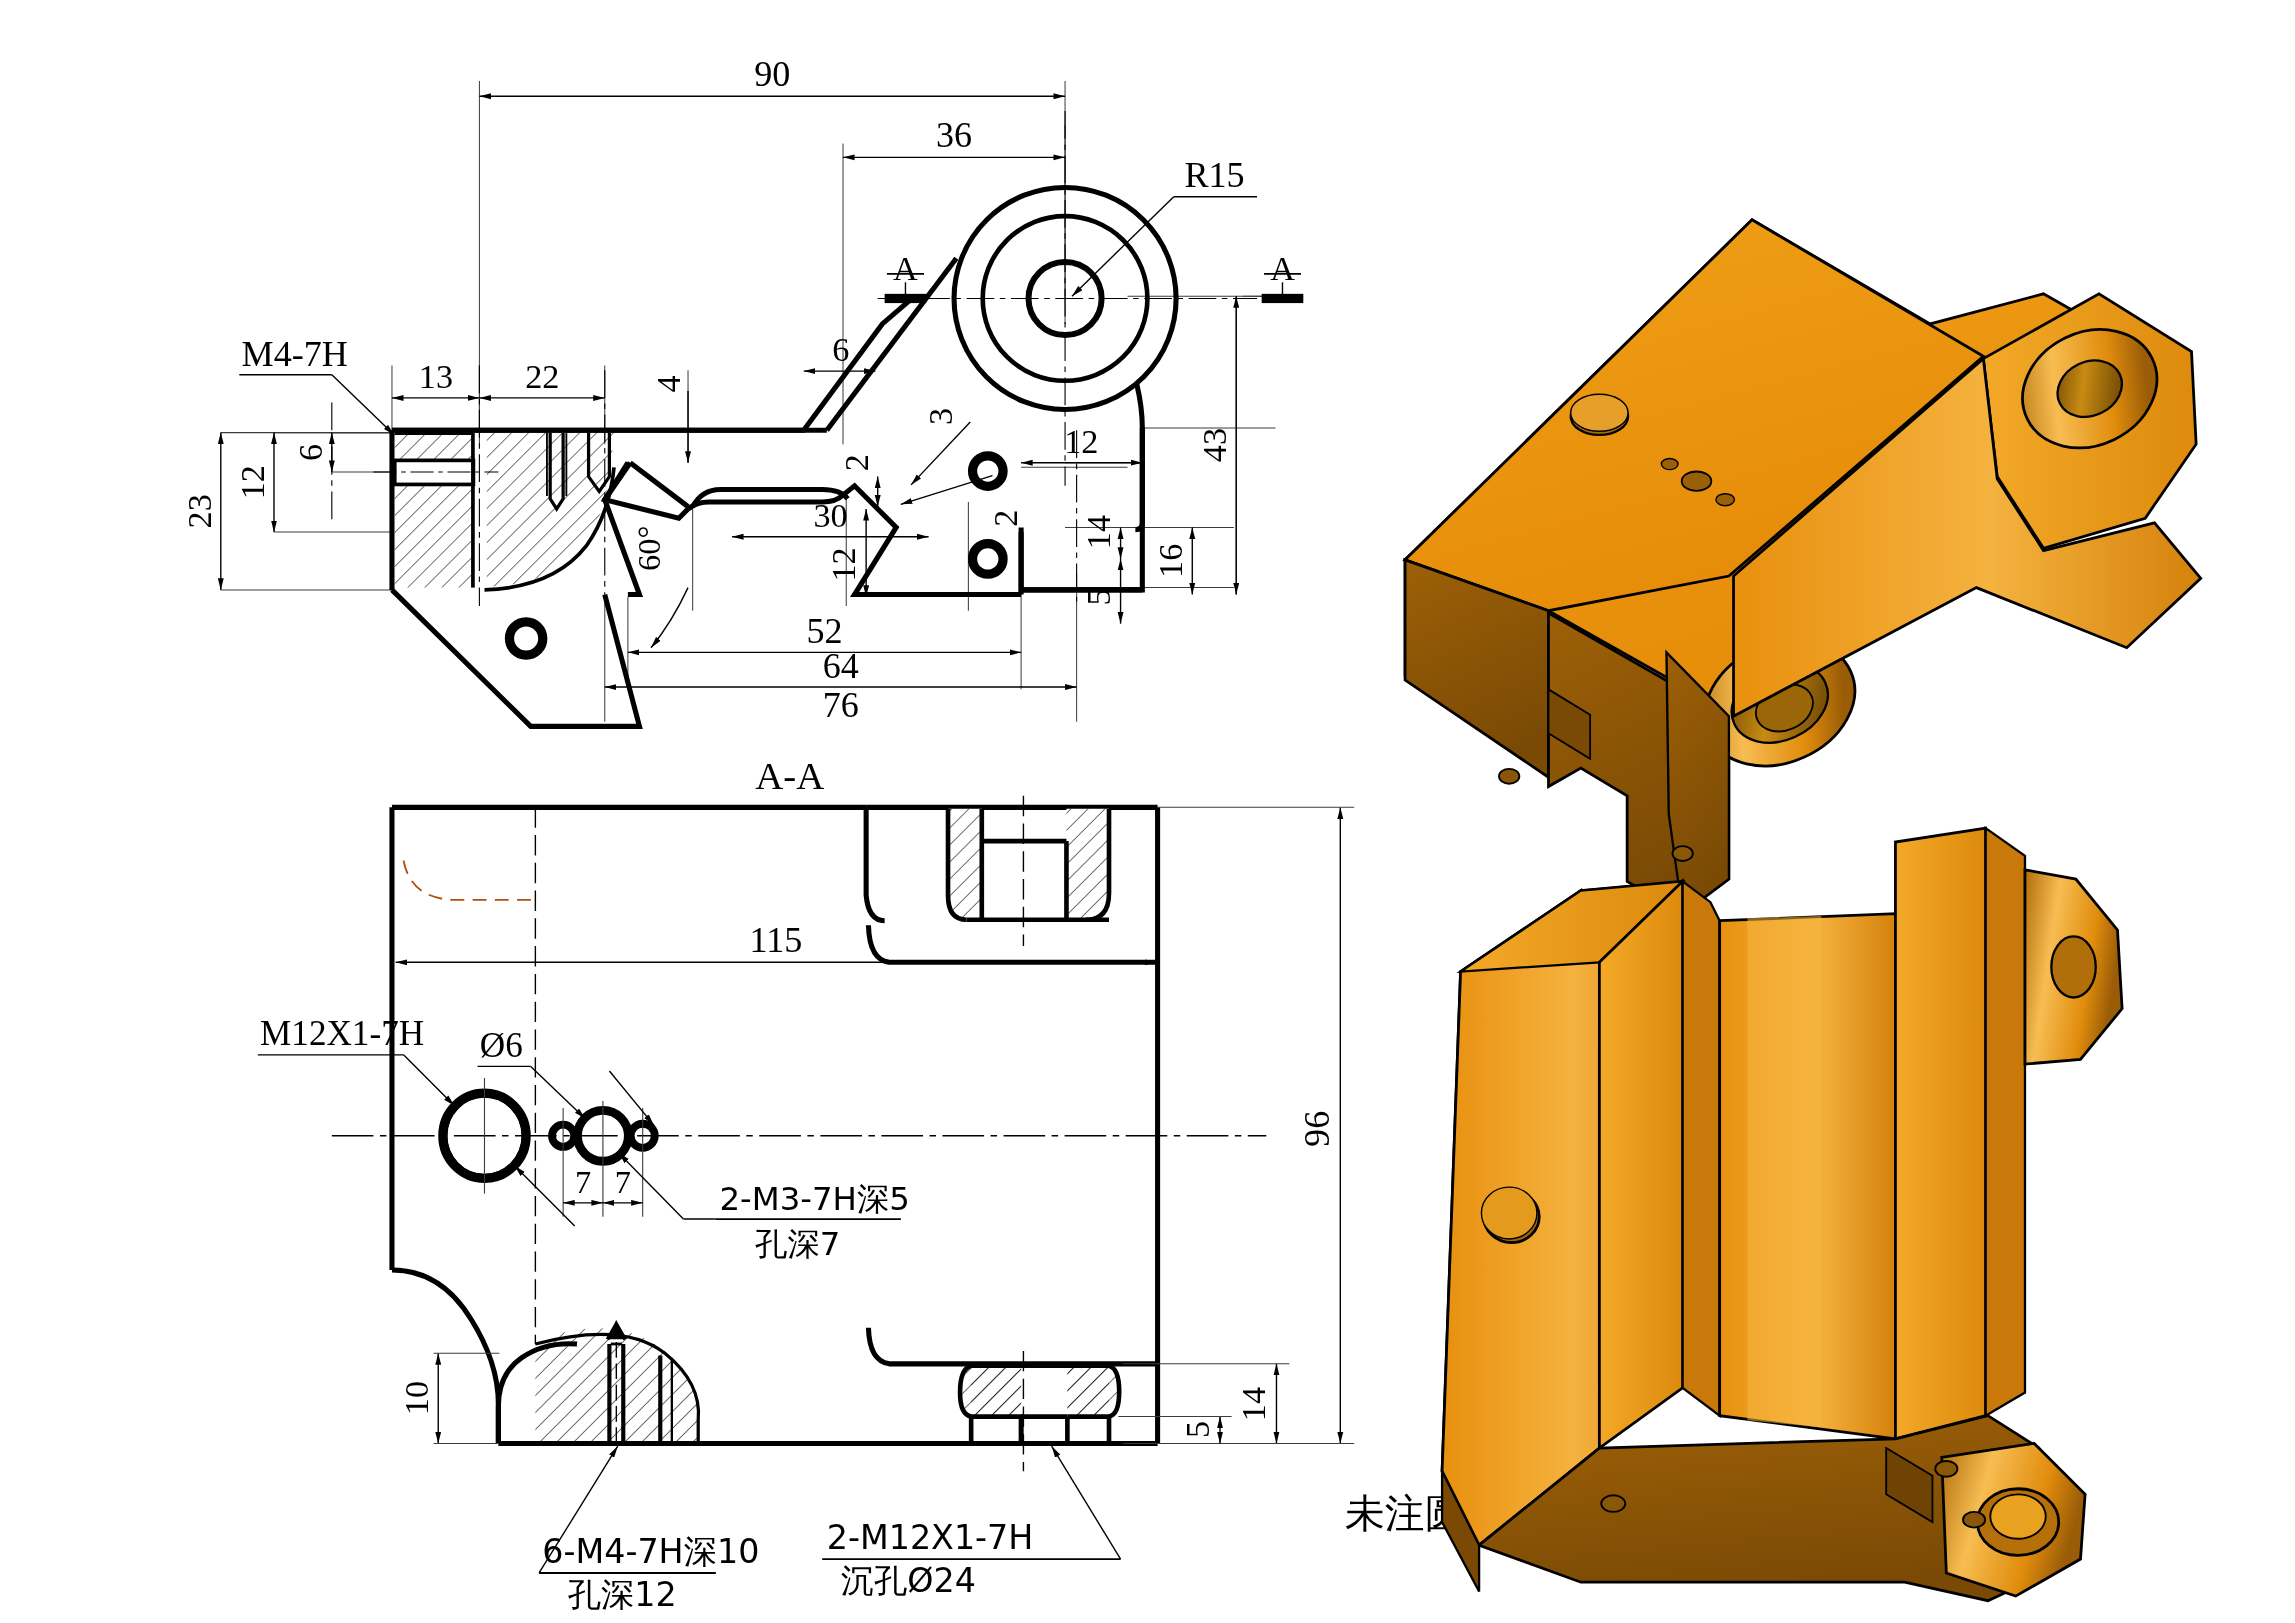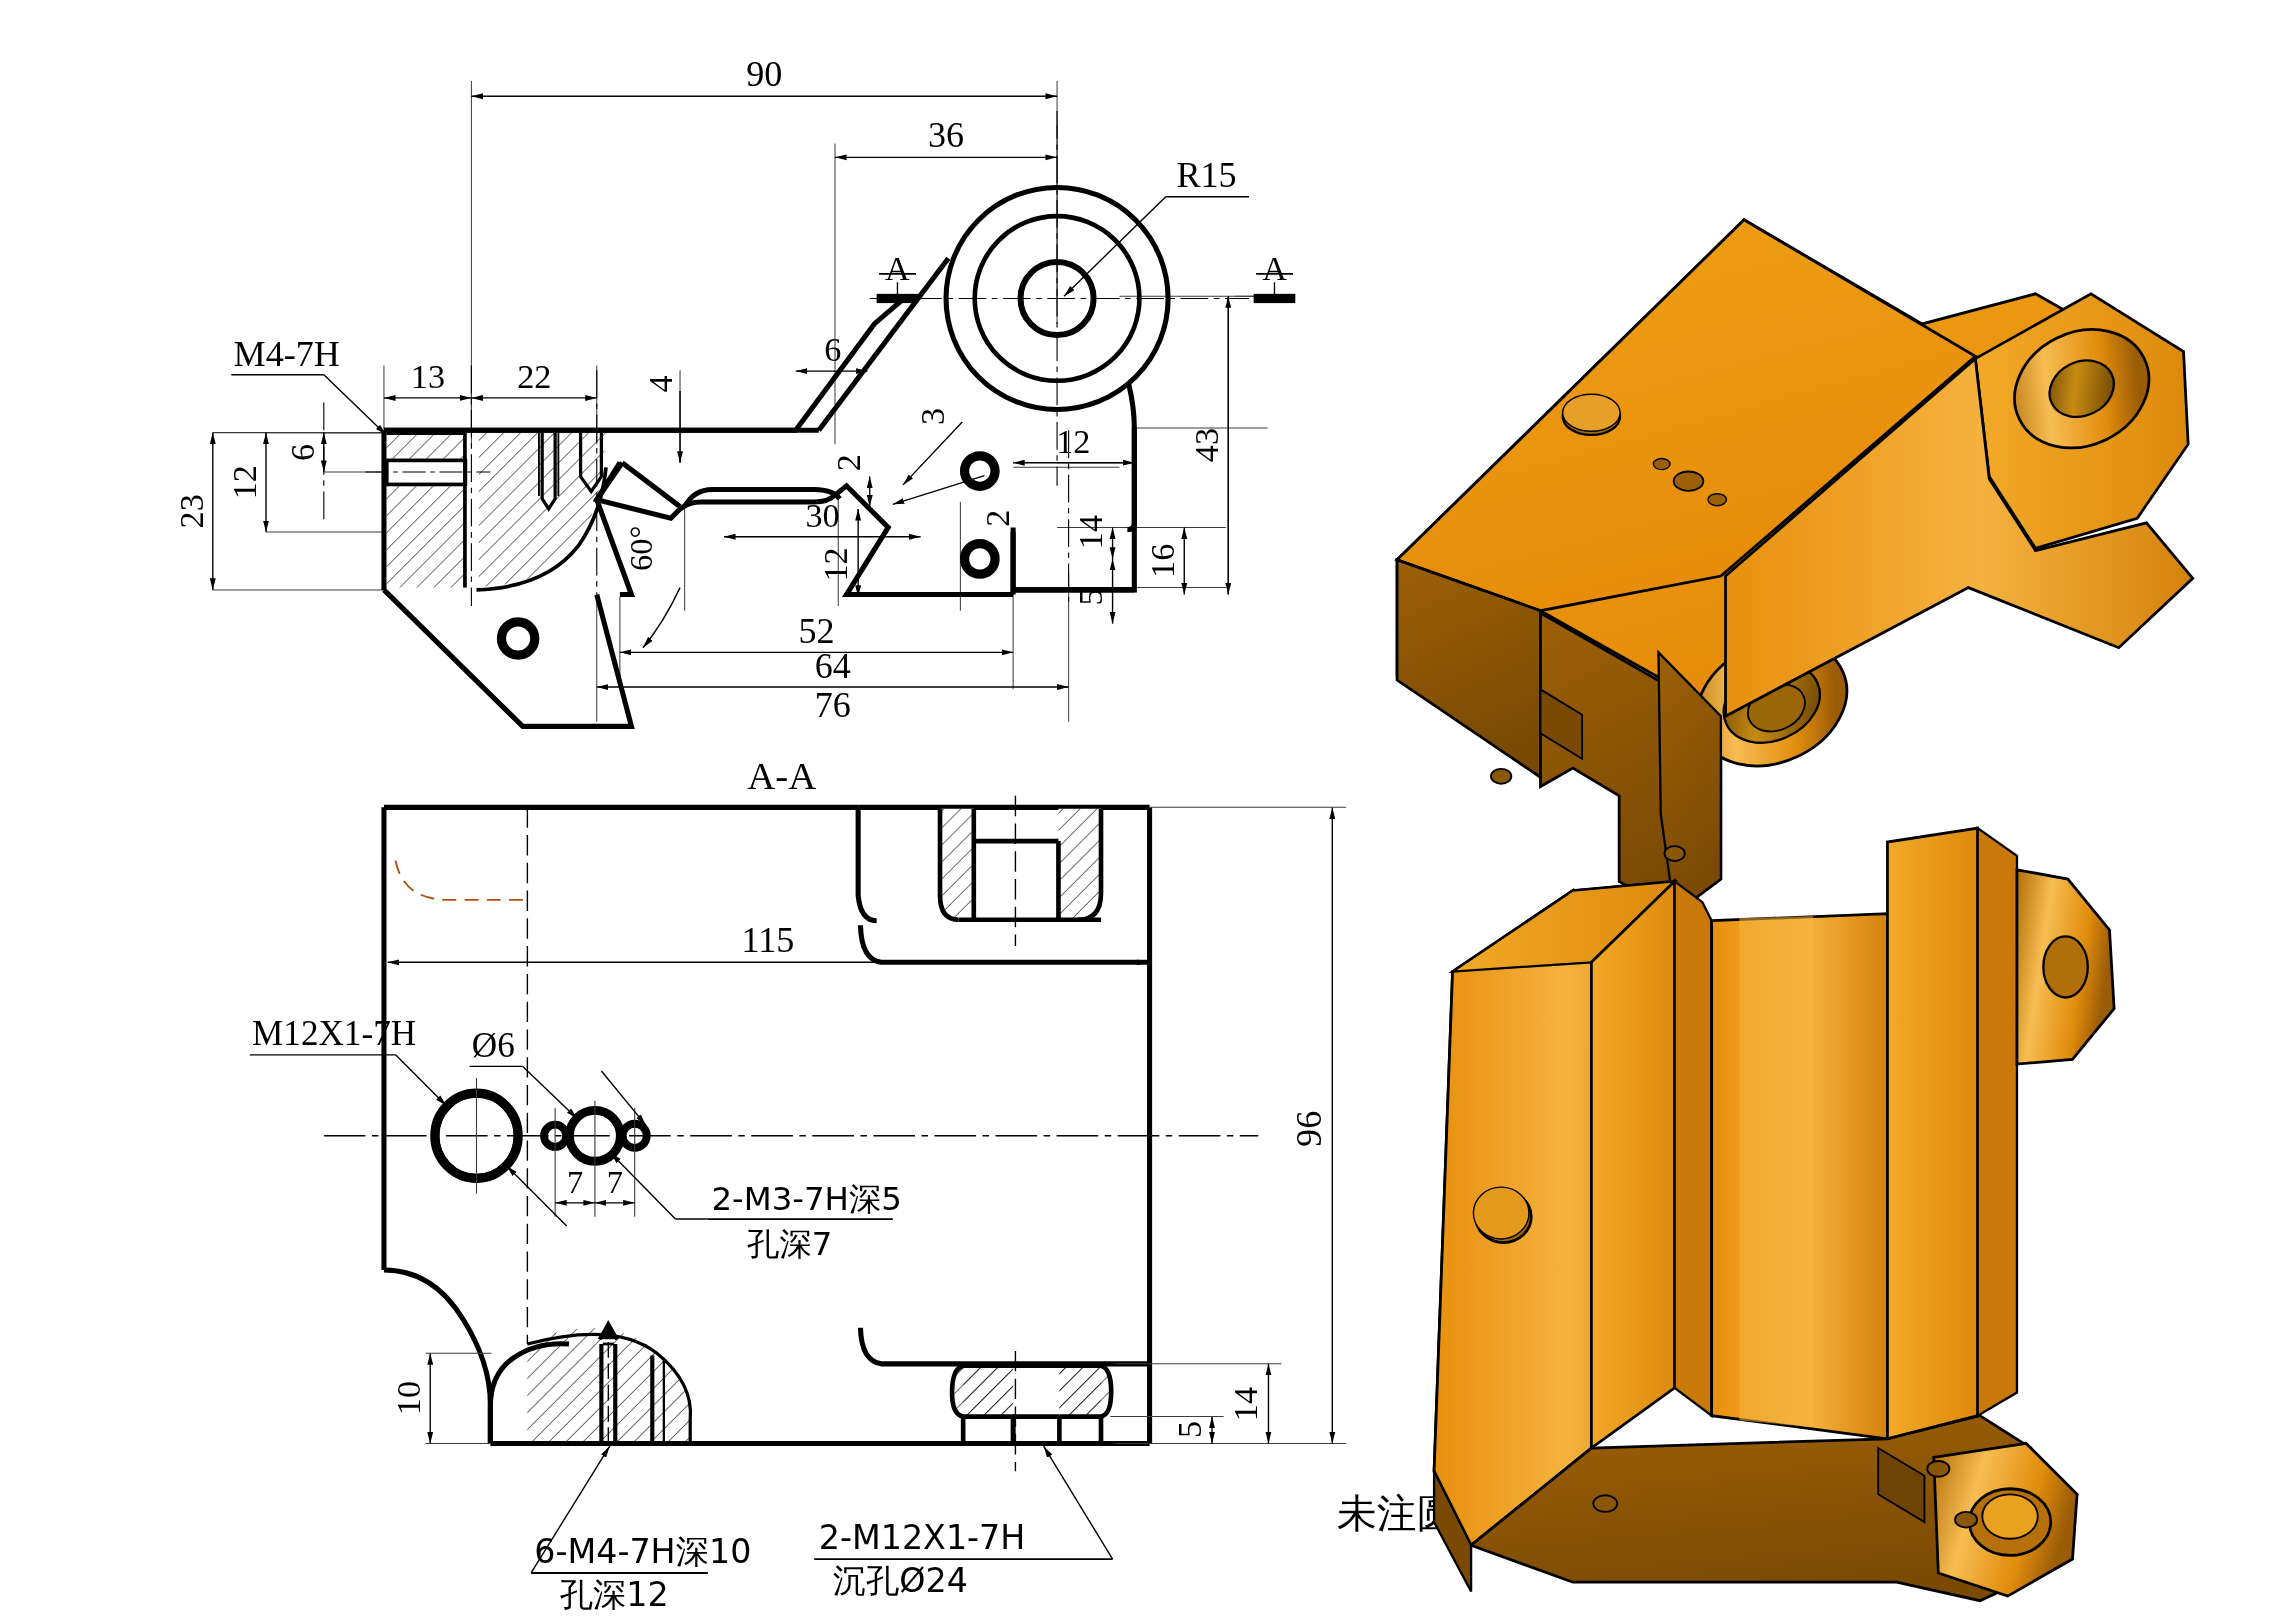--- a/index.html
+++ b/index.html
@@ -1,18 +1,18 @@
 <!DOCTYPE html>
 <html style="font-size:7.4px"><head>
 <meta charset="utf-8">
 <style>
   html,body{margin:0;padding:0;background:#fff;}
   body{width:2295px;height:1623px;position:relative;overflow:hidden;
        font-family:"Liberation Serif", serif;}
-  #sheet{position:absolute;inset:0;}
+  #sheet{position:absolute;inset:0;padding-left:8px;}
   svg{display:block;}
   .dimtext{font-family:"Liberation Serif", serif;font-weight:400;fill:#000;}
   .cn{font-family:"DejaVu Sans", sans-serif;fill:#000;}
 </style>
 </head>
 <body>
 
 <div id="sheet">
 
 <svg width="2295" height="1623" viewBox="0 0 4961 3508" xmlns="http://www.w3.org/2000/svg">

